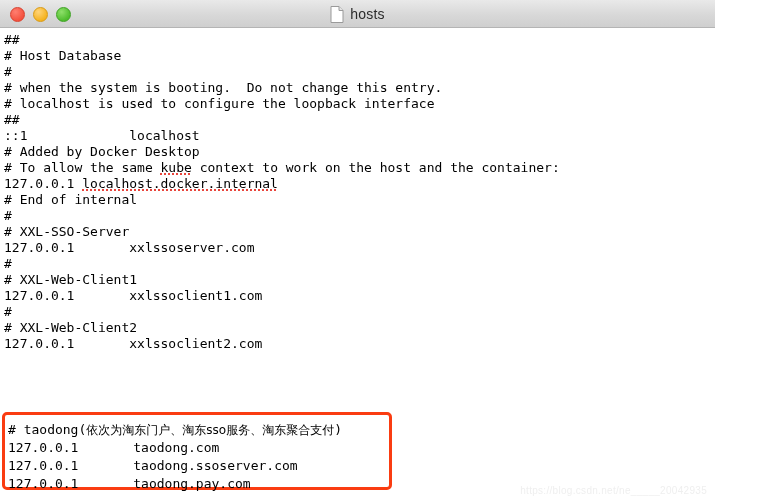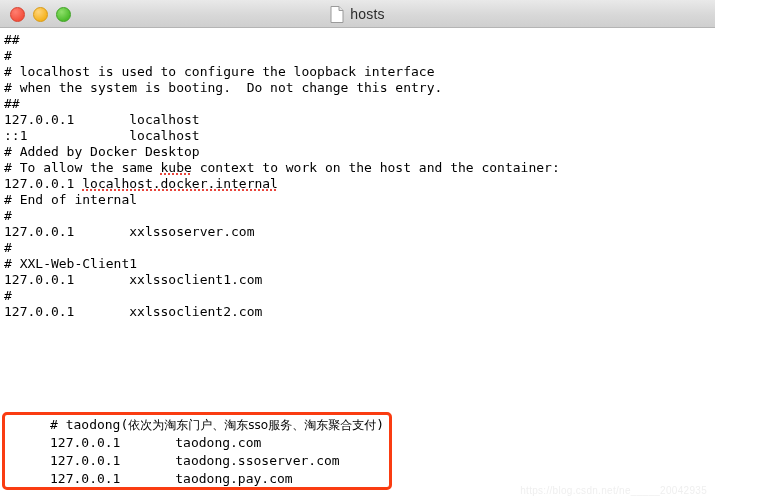--- a/index.html
+++ b/index.html
@@ -115,23 +115,22 @@
     box-sizing: border-box;
     pointer-events: none;
   }
   .boxed-lines {
     position: absolute;
     left: 8px;
     top: 390px;
     width: 384px;
   }
   .boxed-lines .code-line {
-    line-height: 14px;
+    line-height: 24px;
     height: 18px;
-    margin-left: 42px;
   }
   .cjk {
     font-family: "DejaVu Sans", "Liberation Sans", sans-serif;
     font-size: 12px;
   }
 
   
   .watermark {
     position: absolute;
     right: 8px;
@@ -164,41 +163,43 @@
         </svg>
       </span>
       <span class="title-text">hosts</span>
     </div>
 
   </div>
 
   <div class="textarea">
 
     <div class="code-line">##</div>
-    <div class="code-line">#</div>
+    <div class="code-line"># Host Database</div>
+    <div class="code-line">#</div>
+    <div class="code-line"># when the system is booting.  Do not change this entry.</div>
     <div class="code-line"># localhost is used to configure the loopback interface</div>
-    <div class="code-line"># when the system is booting.  Do not change this entry.</div>
     <div class="code-line">##</div>
-    <div class="code-line">127.0.0.1       localhost</div>
 
 
     <div class="code-line">::1             localhost</div>
     <div class="code-line"># Added by Docker Desktop</div>
 
     <div class="code-line"><span># To allow the same </span><span class="sq">kube</span><span> context to work on the host and the container:</span></div>
 
     <div class="code-line"><span>127.0.0.1 </span><span class="sq">localhost.docker.internal</span></div>
 
     <div class="code-line"># End of internal</div>
     <div class="code-line">#</div>
+    <div class="code-line"># XXL-SSO-Server</div>
     <div class="code-line">127.0.0.1       xxlssoserver.com</div>
     <div class="code-line">#</div>
     <div class="code-line"># XXL-Web-Client1</div>
     <div class="code-line">127.0.0.1       xxlssoclient1.com</div>
     <div class="code-line">#</div>
+    <div class="code-line"># XXL-Web-Client2</div>
     <div class="code-line">127.0.0.1       xxlssoclient2.com</div>
     <div class="code-line"></div>
 
     <div class="highlight-box"></div>
 
     <div class="boxed-lines">
 
       <div class="code-line"><span># taodong(</span><span class="cjk">依次为淘东门户、淘东sso服务、淘东聚合支付</span><span>)</span></div>
 
       <div class="code-line"><span>127.0.0.1</span><span>       </span><span>taodong.com</span></div>

